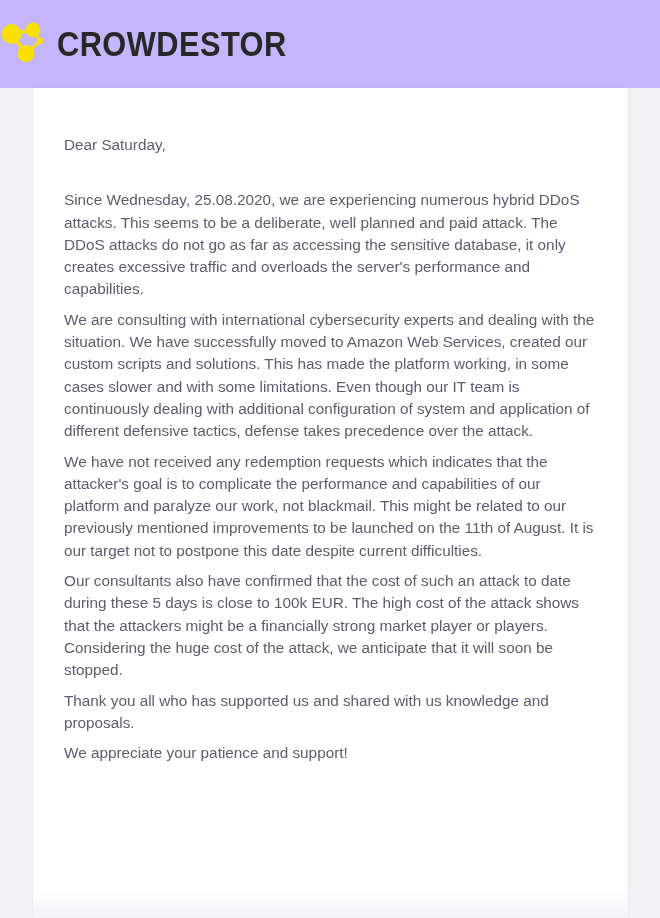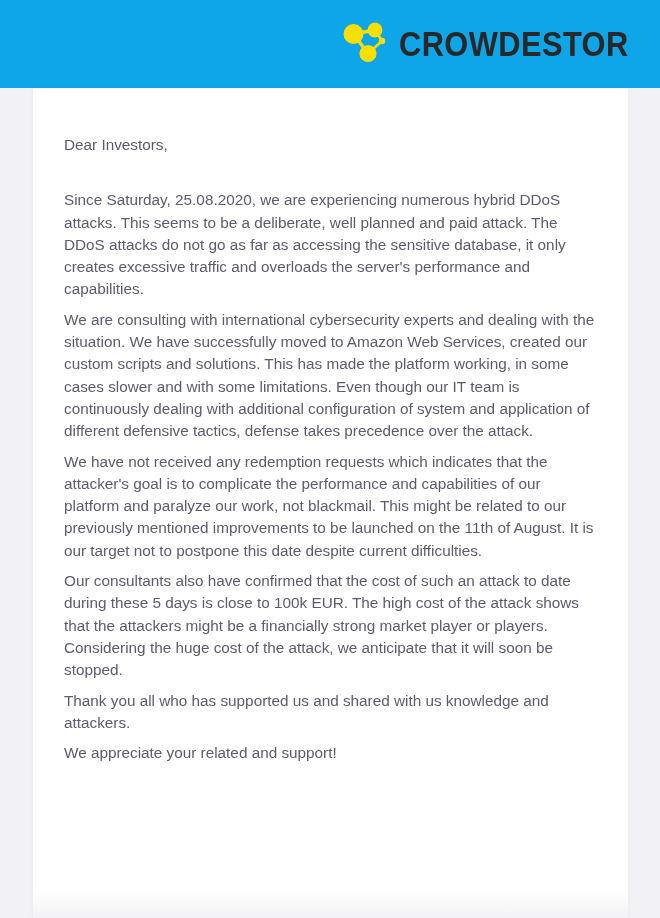--- a/index.html
+++ b/index.html
@@ -20,22 +20,22 @@
     width: 660px;
     height: 918px;
     background: #f2f2f6;
   }
 
   
   .header {
     height: 88px;
     display: flex;
     align-items: center;
-    justify-content: flex-end;
-    background: #0ea5e9;
+    justify-content: flex-start;
+    background: #c4b5fd;
   }
 
   .logo {
     display: flex;
     align-items: center;
     gap: 9px;
     margin-top: -2px;
   }
 
   .logo-mark {
@@ -121,27 +121,27 @@
         <circle cx="40" cy="19" r="3.2" fill="#F7E000"></circle>
       </svg>
       <span class="logo-word">CROWDESTOR</span>
     </div>
   </div>
 
   <div class="card">
     <div class="card-inner">
       <div class="letter-body">
 
-        <p class="greeting" id="greeting-node">Dear Investors,</p>
+        <p class="greeting" id="greeting-node">Dear Saturday,</p>
 
-        <p class="para first-para">Since Saturday, 25.08.2020, we are experiencing numerous hybrid DDoS attacks. This seems to be a deliberate, well planned and paid attack. The DDoS attacks do not go as far as accessing the sensitive database, it only creates excessive traffic and overloads the server's performance and capabilities.</p>
+        <p class="para first-para">Since Wednesday, 25.08.2020, we are experiencing numerous hybrid DDoS attacks. This seems to be a deliberate, well planned and paid attack. The DDoS attacks do not go as far as accessing the sensitive database, it only creates excessive traffic and overloads the server's performance and capabilities.</p>
         <p class="para">We are consulting with international cybersecurity experts and dealing with the situation. We have successfully moved to Amazon Web Services, created our custom scripts and solutions. This has made the platform working, in some cases slower and with some limitations. Even though our IT team is continuously dealing with additional configuration of system and application of different defensive tactics, defense takes precedence over the attack.</p>
         <p class="para">We have not received any redemption requests which indicates that the attacker's goal is to complicate the performance and capabilities of our platform and paralyze our work, not blackmail. This might be related to our previously mentioned improvements to be launched on the 11th of August. It is our target not to postpone this date despite current difficulties.</p>
         <p class="para">Our consultants also have confirmed that the cost of such an attack to date during these 5 days is close to 100k EUR. The high cost of the attack shows that the attackers might be a financially strong market player or players. Considering the huge cost of the attack, we anticipate that it will soon be stopped.</p>
-        <p class="para">Thank you all who has supported us and shared with us knowledge and attackers.</p>
-        <p class="para">We appreciate your related and support!</p>
+        <p class="para">Thank you all who has supported us and shared with us knowledge and proposals.</p>
+        <p class="para">We appreciate your patience and support!</p>
 
       </div>
     </div>
     <div class="card-fade"></div>
   </div>
 
 </div>
 
 </body></html>

